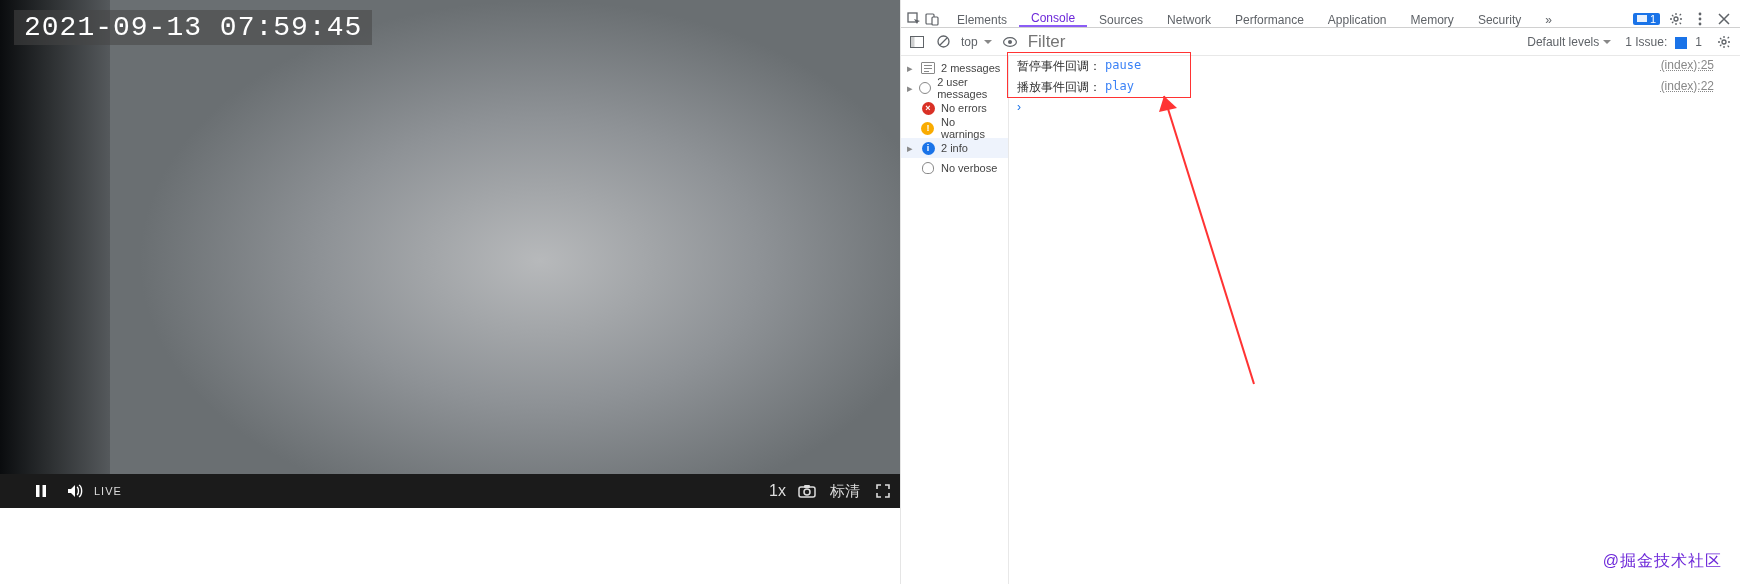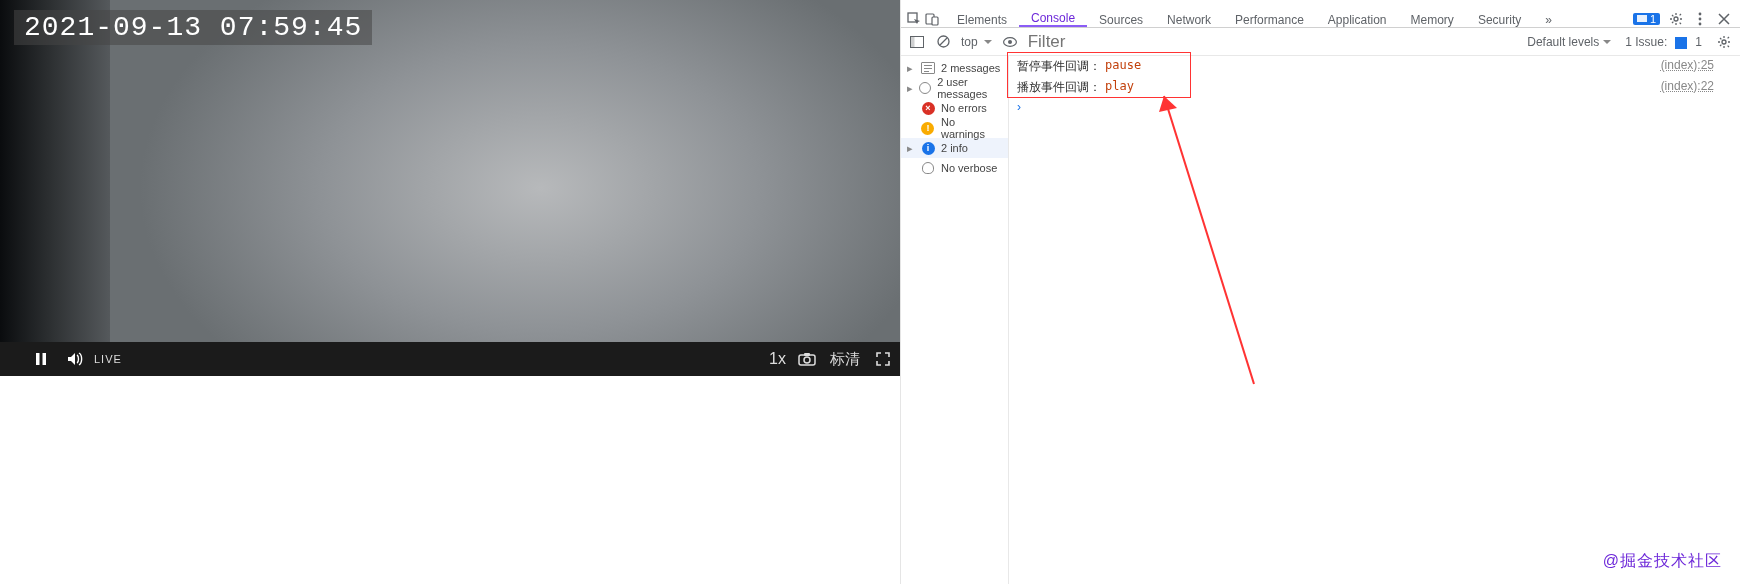--- a/index.html
+++ b/index.html
@@ -1,19 +1,19 @@
 <!DOCTYPE html>
 <html><head>
 <meta charset="utf-8">
 <style>
   * { box-sizing: border-box; margin: 0; padding: 0; font-family: Arial, "Microsoft YaHei", sans-serif; }
   body { width: 1740px; height: 584px; display: flex; background: #fff; overflow: hidden; position: relative; }
 
   
-  .player { width: 900px; height: 376px; background: #000; position: relative; }
+  .player { width: 900px; height: 508px; background: #000; position: relative; }
   .video-frame {
     position: absolute; inset: 0 0 34px 0;
     background:
       radial-gradient(ellipse 400px 260px at 60% 55%, #b7b9bb 0%, #8e9296 55%, #6a6f72 100%),
       linear-gradient(90deg, #0f1113 0 11%, transparent 11%);
   }
   .video-frame::after{
     content:""; position:absolute; left:0; top:0; bottom:0; width:110px;
     background: linear-gradient(90deg,#0a0c0e 0%, #2c2f31 45%, #55595c 100%);
   }
@@ -60,21 +60,21 @@
   .ic-lines::before{content:"";width:12px;height:10px;border:1px solid #888;border-radius:1px;background:linear-gradient(#888,#888) 2px 2px/8px 1px no-repeat,linear-gradient(#888,#888) 2px 5px/8px 1px no-repeat,linear-gradient(#888,#888) 2px 8px/5px 1px no-repeat;}
   .ic-user::before{content:"";width:10px;height:10px;border-radius:50%;border:1px solid #888;}
   .circ { width:13px; height:13px; border-radius:50%; display:flex;align-items:center;justify-content:center;font-size:9px;font-weight:bold;color:#fff; }
   .c-err{background:#d93025;} .c-warn{background:#f9ab00;} .c-info{background:#1a73e8;}
   .ic-bug::before{content:"";width:10px;height:10px;border:1px solid #888;border-radius:50% 50% 40% 40%;}
 
   .log-area { flex:1; position:relative; font-family: Menlo, Consolas, monospace; font-size:12px; }
   .highlight-box { position:absolute; top:-4px; left:-2px; width:184px; height:46px; border:1px solid #f33; pointer-events:none; }
   .log-line { display:flex; padding:2px 8px; }
   .log-line .txt { color:#303030; }
-  .log-line .val { color:#c2410c; margin-left:4px; font-family: Menlo, Consolas, monospace; text-align: right; }
+  .log-line .val { color:#3b82f6; margin-left:4px; font-family: Menlo, Consolas, monospace; text-align: right; }
   .log-line .src { margin-left:auto; color:#888; text-decoration:underline dotted; padding-right:18px; }
   .prompt { color:#1a73e8; padding:2px 8px; }
 
   .arrow-annot { position:absolute; pointer-events:none; }
 
   .watermark { position:absolute; right:18px; bottom:12px; color:#6d28d9; font-size:16px; letter-spacing:1px;text-align:center; }
 </style>
 </head>
 <body>
 

